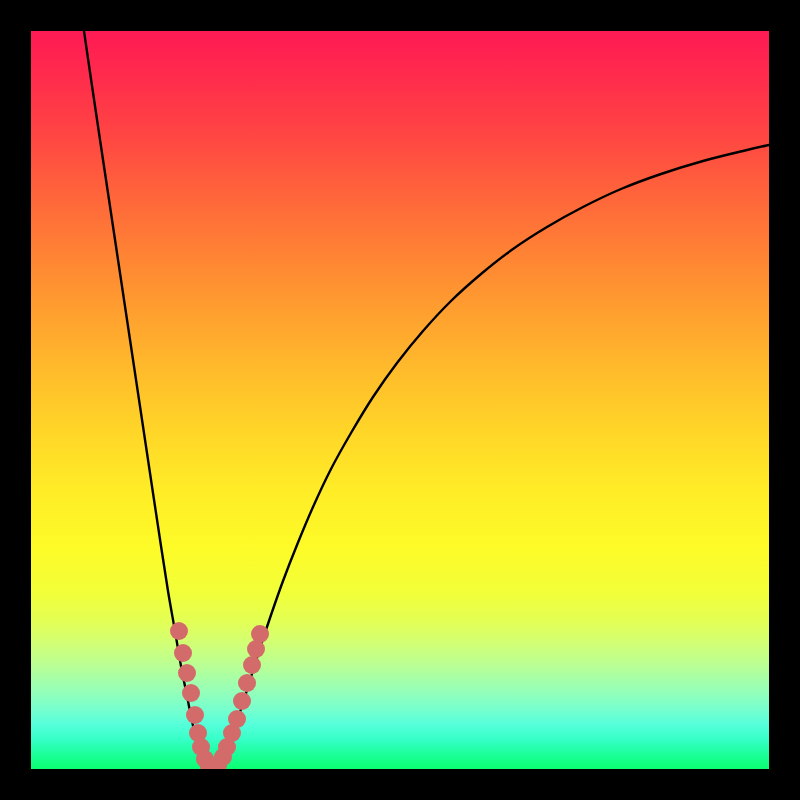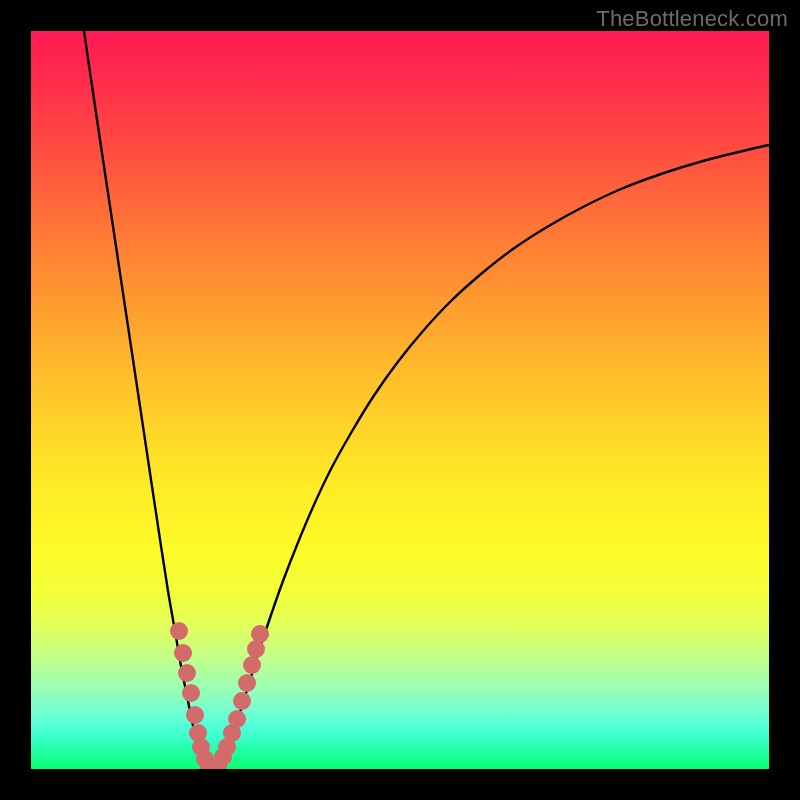--- a/index.html
+++ b/index.html
@@ -93,14 +93,13 @@
           <circle cx="201" cy="702" r="9" fill="#d36b6b"></circle>
           <circle cx="206" cy="688" r="9" fill="#d36b6b"></circle>
           <circle cx="211" cy="670" r="9" fill="#d36b6b"></circle>
           <circle cx="216" cy="652" r="9" fill="#d36b6b"></circle>
           <circle cx="221" cy="634" r="9" fill="#d36b6b"></circle>
           <circle cx="225" cy="618" r="9" fill="#d36b6b"></circle>
           <circle cx="229" cy="603" r="9" fill="#d36b6b"></circle>
         </g>
     </svg>
   </div>
-  <div class="watermark">TheBottleneck.com</div>
 </div>
 
 </body></html>

